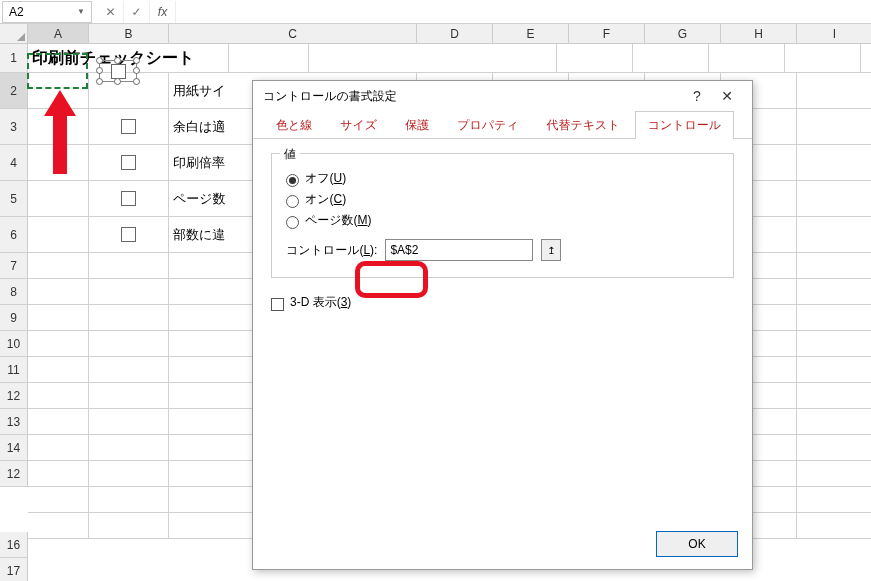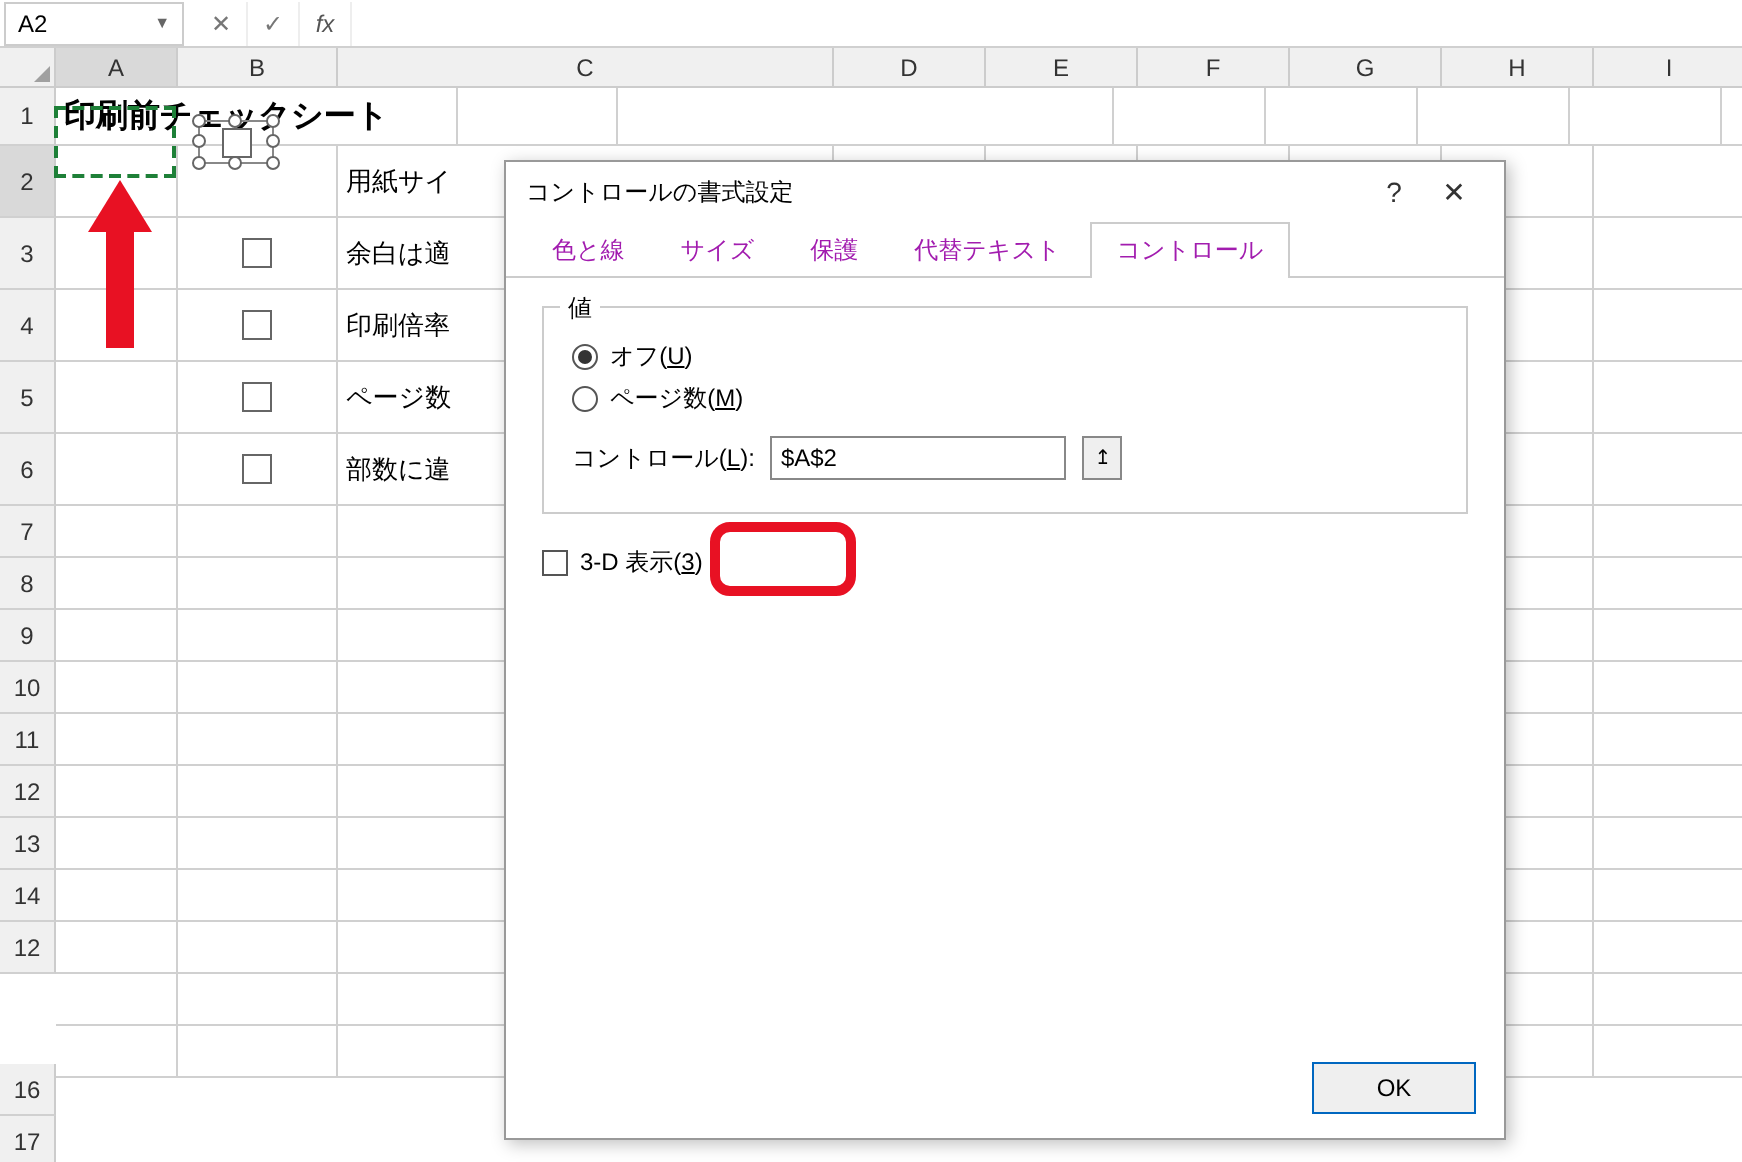--- a/index.html
+++ b/index.html
@@ -176,21 +176,21 @@
     display:flex;
     padding: 0 10px;
     border-bottom: 1px solid #ccc;
     height: 28px;
     align-items: flex-end;
     gap: 2px;
   }
   .tab {
     padding: 5px 12px 5px;
     font-size: 12px;
-    color: #a21caf;
+    color: #b91c1c;
     border: 1px solid transparent;
     border-bottom: none;
     position: relative;
     top:1px;
   }
   .tab.active {
     border-color: #ccc;
     background: #fff;
   }
   .dlg-body {
@@ -204,21 +204,21 @@
     position: relative;
   }
   .group-title {
     position: absolute;
     top: -8px; left: 8px;
     background: #fff;
     padding: 0 4px;
     font-size: 12px;
   }
   .radio-row, .check-row {
-    display:flex; align-items:center;
+    display:flex; align-items:flex-end;
     margin: 4px 0;
     gap: 6px;
     font-size: 12px;
   }
   .radio {
     width:13px; height:13px;
     border:1px solid #555;
     border-radius:50%;
     display:flex; align-items:center; justify-content:center;
   }
@@ -546,31 +546,36 @@
       </div>
     <div class="btn">
         <span>✕</span>
       </div>
   </div>
 
   <div class="tabs" id="tabs">
       <div class="tab">色と線</div>
       <div class="tab">サイズ</div>
       <div class="tab">保護</div>
+      <div class="tab">プロパティ</div>
       <div class="tab">代替テキスト</div>
       <div class="tab active">コントロール</div>
     </div>
 
   <div class="dlg-body">
     <div class="groupbox">
       <div class="group-title">値</div>
 
       <div class="radio-row">
         <div class="radio checked"></div>
         <span><span>オフ(</span><span class="under">U</span><span>)</span></span>
+      </div>
+      <div class="radio-row">
+        <div class="radio"></div>
+        <span><span>オン(</span><span class="under">C</span><span>)</span></span>
       </div>
       <div class="radio-row">
         <div class="radio"></div>
         <span><span>ページ数(</span><span class="under">M</span><span>)</span></span>
       </div>
 
       <div class="cell-ref-row">
         <span><span>コントロール(</span><span class="under">L</span><span>):</span></span>
         <div class="cell-ref-input">
           <span>$A$2</span>

